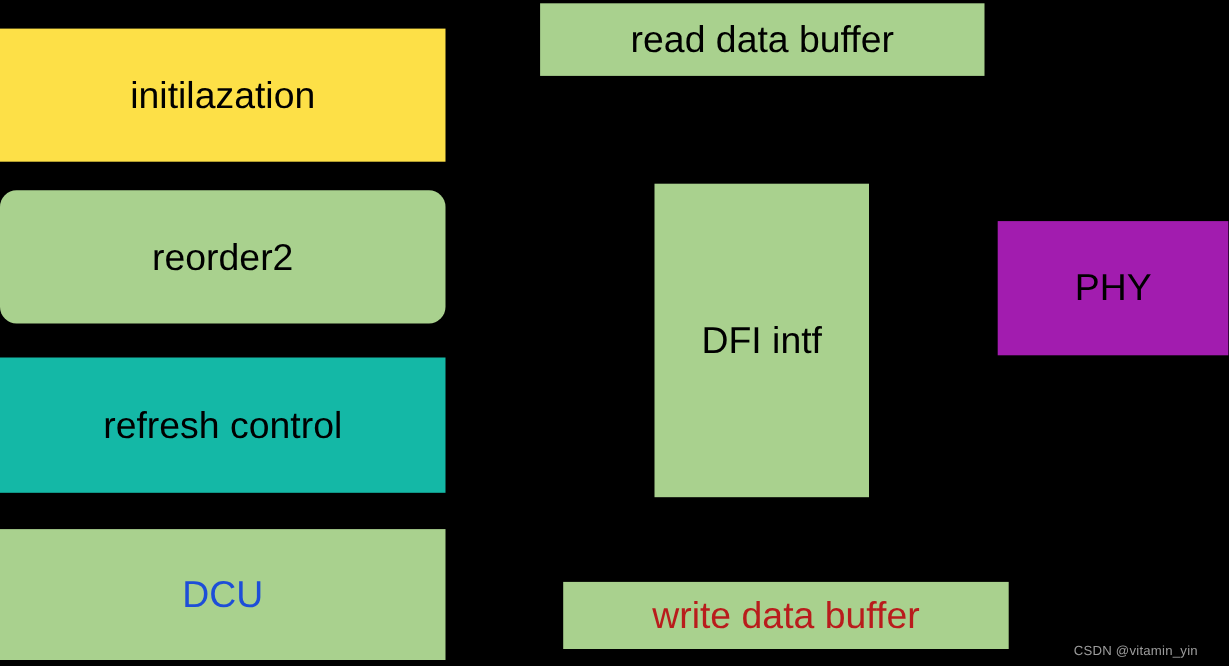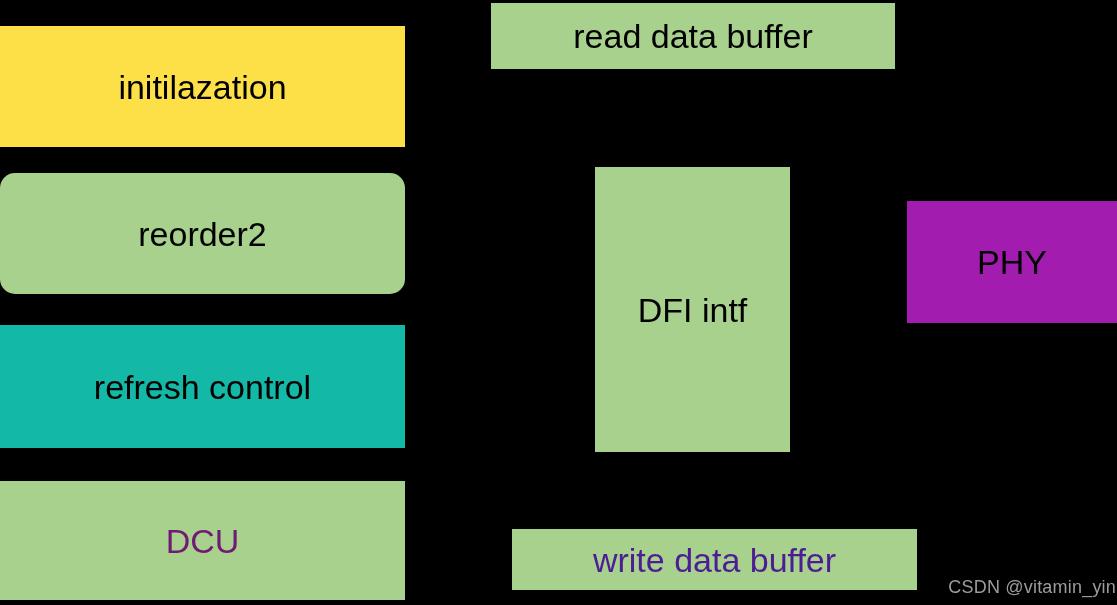--- a/index.html
+++ b/index.html
@@ -19,35 +19,35 @@
     display: flex;
     align-items: center;
     justify-content: center;
     font-size: 34px;
     line-height: 1;
     white-space: nowrap;
     text-align: center;
   }
   .watermark {
     position: absolute;
-    right: 1px;
+    right: 28px;
     bottom: 7px;
     color: #9c9c9c;
-    font-size: 18px;
+    font-size: 12px;
     letter-spacing: 0.2px;
   }
 </style>
 </head>
 <body>
 
 <div class="stage" style="width: 1117px; height: 605px; background: rgb(0, 0, 0);">
   <div id="blocks-layer">
       <div class="block" style="left: 0px; top: 26px; width: 405px; height: 121px; background: #fde047; color: rgb(0, 0, 0);">initilazation</div>
       <div class="block" style="left: 0px; top: 173px; width: 405px; height: 121px; background: rgb(169, 209, 142); color: rgb(0, 0, 0); border-radius: 15px;">reorder2</div>
       <div class="block" style="left: 0px; top: 325px; width: 405px; height: 123px; background: #14b8a6; color: rgb(0, 0, 0);">refresh control</div>
-      <div class="block" style="left: 0px; top: 481px; width: 405px; height: 119px; background: rgb(169, 209, 142); color: #701a75;">DCU</div>
+      <div class="block" style="left: 0px; top: 481px; width: 405px; height: 119px; background: rgb(169, 209, 142); color: #1d4ed8;">DCU</div>
       <div class="block" style="left: 491px; top: 3px; width: 404px; height: 66px; background: rgb(169, 209, 142); color: rgb(0, 0, 0);">read data buffer</div>
       <div class="block" style="left: 595px; top: 167px; width: 195px; height: 285px; background: rgb(169, 209, 142); color: rgb(0, 0, 0); text-align: center;">DFI intf</div>
       <div class="block" style="left: 907px; top: 201px; width: 210px; height: 122px; background: #a21caf; color: rgb(0, 0, 0);">PHY</div>
-      <div class="block" style="left: 512px; top: 529px; width: 405px; height: 61px; background: rgb(169, 209, 142); color: #4c1d95;">write data buffer</div>
+      <div class="block" style="left: 512px; top: 529px; width: 405px; height: 61px; background: rgb(169, 209, 142); color: #b91c1c;">write data buffer</div>
     </div>
   <div class="watermark" style="color: rgb(156, 156, 156);">CSDN @vitamin_yin</div>
 </div>
 
 </body></html>

